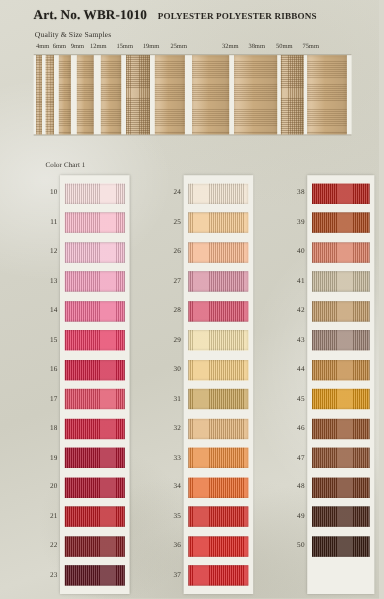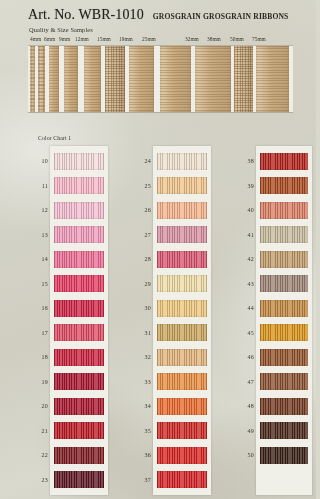--- a/index.html
+++ b/index.html
@@ -33,22 +33,22 @@
   .title-row {
     position: absolute;
     left: 28px;
     top: 7px;
     display: flex;
     align-items: baseline;
     gap: 9px;
     white-space: nowrap;
   }
   .art-no {
-    font-size: 14px;
-    font-weight: normal;
+    font-size: 11px;
+    font-weight: bold;
     color: #22201c;
     letter-spacing: .1px;
     text-shadow: 0 0 1px rgba(60,58,50,0.35);
   }
   .desc {
     font-size: 7.6px;
     font-weight: bold;
     color: #2a2722;
     letter-spacing: .15px;
   }
@@ -204,21 +204,21 @@
   }
 </style>
 </head>
 <body>
 
 <div id="page">
 
   <div class="header">
     <div class="title-row">
       <span class="art-no">Art. No. WBR-1010</span>
-      <span class="desc">GROSGRAIN GROSGRAIN RIBBONS</span>
+      <span class="desc">POLYESTER POLYESTER RIBBONS</span>
     </div>
     <div class="subtitle">Quality &amp; Size Samples</div>
   </div>
 
   <div class="size-labels" id="size-labels">
       <div class="size-lab" style="left: 30px;">4mm</div>
       <div class="size-lab" style="left: 44px;">6mm</div>
       <div class="size-lab" style="left: 59px;">9mm</div>
       <div class="size-lab" style="left: 75px;">12mm</div>
       <div class="size-lab" style="left: 97px;">15mm</div>

